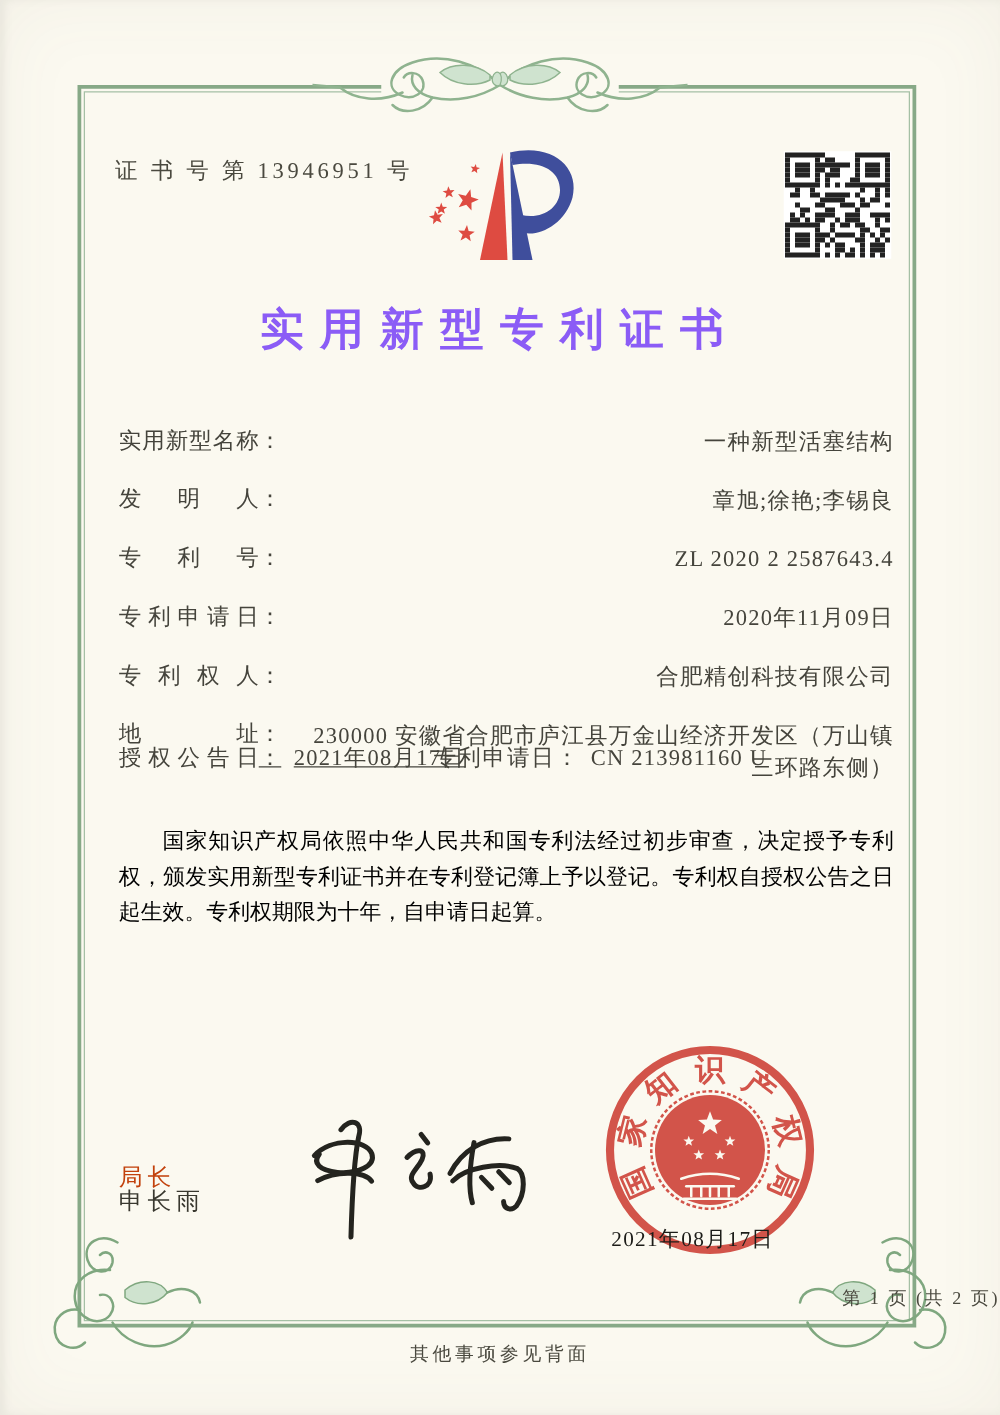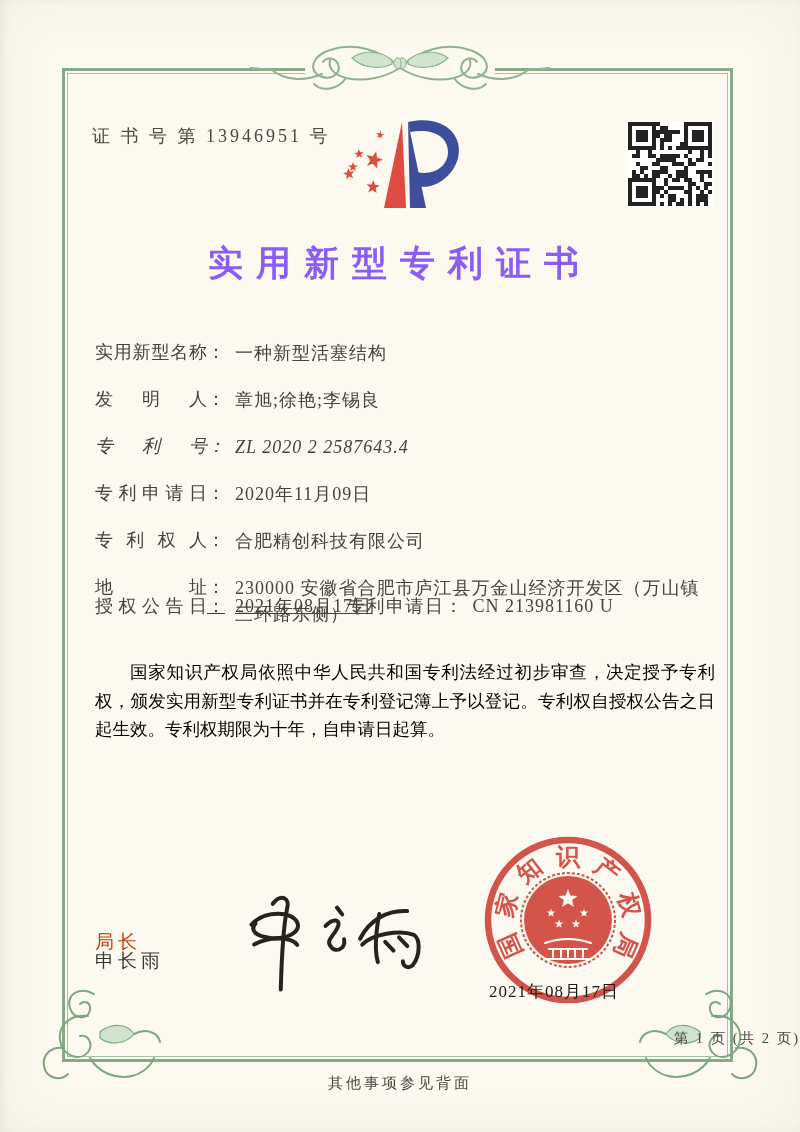--- a/index.html
+++ b/index.html
@@ -13,21 +13,21 @@
   .logo{position:absolute;left:336px;top:112px;width:136px;height:106px;}
   .qr{position:absolute;left:627px;top:121px;width:86px;height:86px;background:#fff;}
   .title{position:absolute;left:0;top:240px;width:100%;text-align:center;font-size:35px;
          font-weight:bold;letter-spacing:13px;color:#8b5cf6;}
   .fields{position:absolute;left:95px;top:0;width:625px;}
   .frow{position:absolute;left:0;font-size:18px;color:#45443c;width:625px;}
   .f-label{display:inline-block;width:112px;text-align:justify;text-align-last:justify;
            vertical-align:top;color:#45443c;}
   .f-colon{vertical-align:top;}
   .f-value{display:inline-block;margin-left:10px;letter-spacing:1px;vertical-align:top;
-           width:480px;line-height:26px;}
+           width:480px;line-height:26px;text-align:right;}
   .grant2{position:absolute;left:252px;top:0;}
   .grant2 .g-label{letter-spacing:1.5px;}
   .g-value{margin-left:10px;letter-spacing:1px;}
   .paras{position:absolute;left:95px;top:658px;width:620px;font-size:17.5px;line-height:28.5px;
          color:#000000;text-align:justify;}
   .paras p{margin:0 0 5px 0;text-indent:2em;}
   .director-title{position:absolute;left:95px;top:929px;font-size:19px;letter-spacing:4px;color:#c2410c;}
   .director-name{position:absolute;left:95px;top:948px;font-size:19px;letter-spacing:4px;color:#39382f;}
   .signature{position:absolute;left:222px;top:882px;width:205px;height:112px;transform:rotate(-2deg);}
   .seal{position:absolute;left:481px;top:833px;width:174px;height:174px;opacity:0.92;}
@@ -344,21 +344,21 @@
 
   <div class="title">实用新型专利证书</div>
 
   <div class="fields">
     <div class="frow" style="top:340px;">
       <span class="f-label">实用新型名称</span><span class="f-colon">：</span><span class="f-value">一种新型活塞结构</span>
     </div>
     <div class="frow" style="top:387px;">
       <span class="f-label">发明人</span><span class="f-colon">：</span><span class="f-value">章旭;徐艳;李锡良</span>
     </div>
-    <div class="frow" style="top:434px;font-style:italic;">
+    <div class="frow" style="top:434px;">
       <span class="f-label">专利号</span><span class="f-colon">：</span><span class="f-value">ZL 2020 2 2587643.4</span>
     </div>
     <div class="frow" style="top:481px;">
       <span class="f-label">专利申请日</span><span class="f-colon">：</span><span class="f-value">2020年11月09日</span>
     </div>
     <div class="frow" style="top:528px;">
       <span class="f-label">专利权人</span><span class="f-colon">：</span><span class="f-value">合肥精创科技有限公司</span>
     </div>
     <div class="frow" style="top:575px;">
       <span class="f-label">地址</span><span class="f-colon">：</span><span class="f-value">230000 安徽省合肥市庐江县万金山经济开发区（万山镇三环路东侧）</span>

